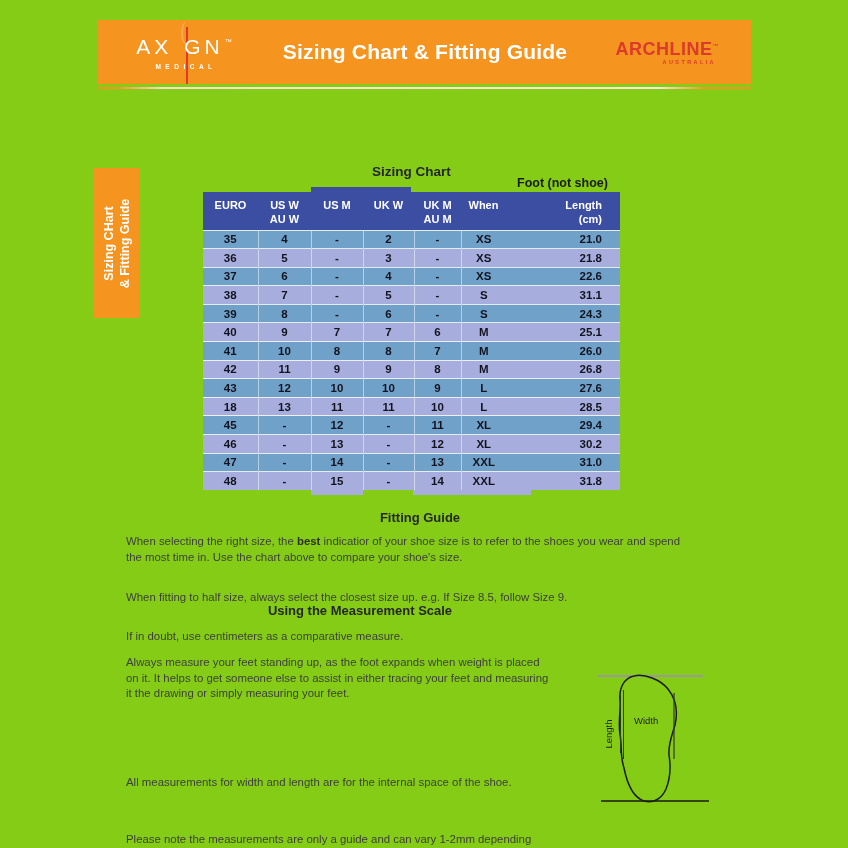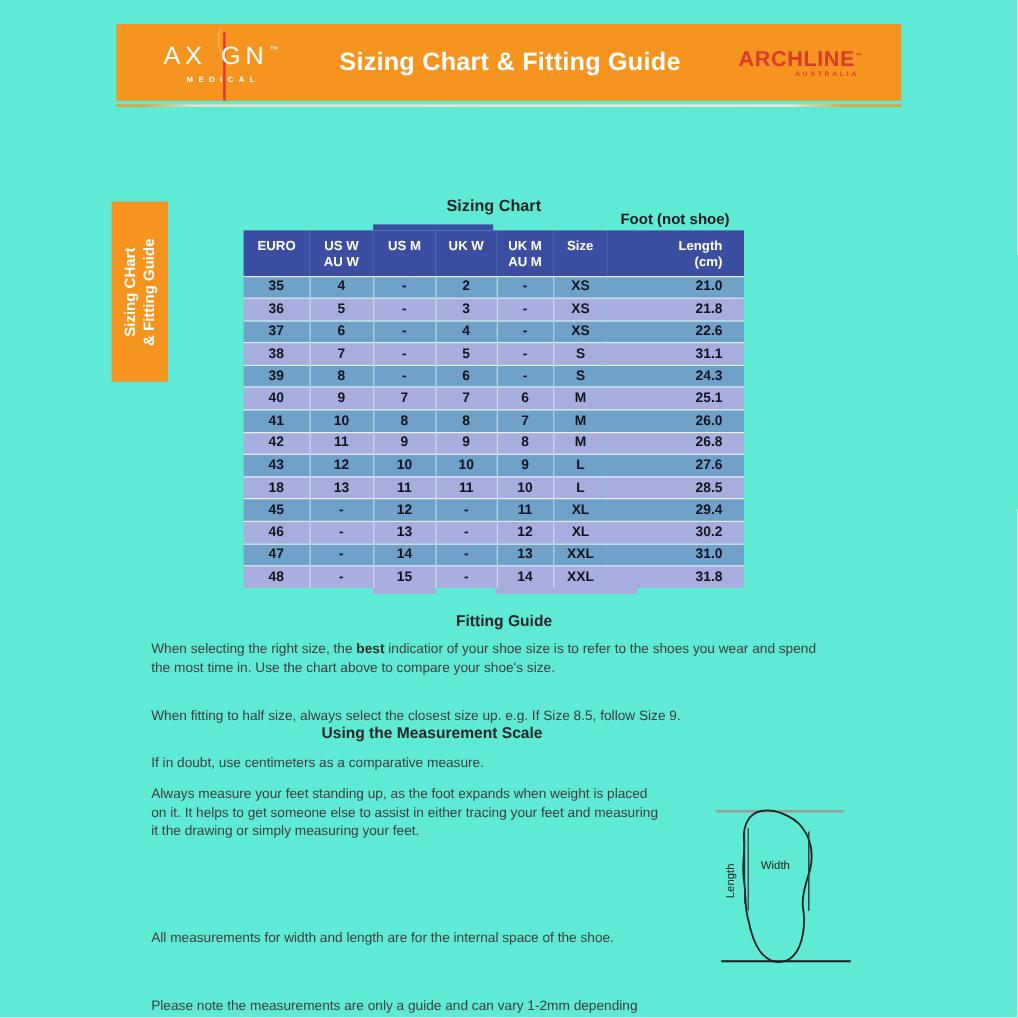--- a/index.html
+++ b/index.html
@@ -1,18 +1,18 @@
 <!DOCTYPE html>
 <html><head>
 <meta charset="utf-8">
 <style>
   * { margin:0; padding:0; box-sizing:border-box; }
   html,body { background:#ffffff; }
   .page {
-    position:relative; width:848px; height:848px; background:#5eead4; overflow:hidden;
+    position:relative; width:848px; height:848px; background:#84cc16; overflow:hidden;
     font-family:"Liberation Sans", sans-serif; color:#3e3e3e;padding-left:19px;
   }
 
   
   .banner {
     position:absolute; left:97px; top:20px; width:654px; height:64px;
     background:#F5941E; display:flex; align-items:center;
   }
   .axign-logo { position:relative; margin-left:34px; width:110px; text-align:center; color:#fff; }
   .axign-spine {
@@ -145,21 +145,21 @@
               <div>US M</div>
             </th>
             <th>
               <div>UK W</div>
             </th>
             <th>
               <div>UK M</div>
               <div>AU M</div>
             </th>
             <th>
-              <div>Size</div>
+              <div>When</div>
             </th>
             <th>
               <div>Length</div>
               <div>(cm)</div>
             </th>
           </tr>
       </thead>
       <tbody>
           <tr class="row-a">
             <td>35</td>

